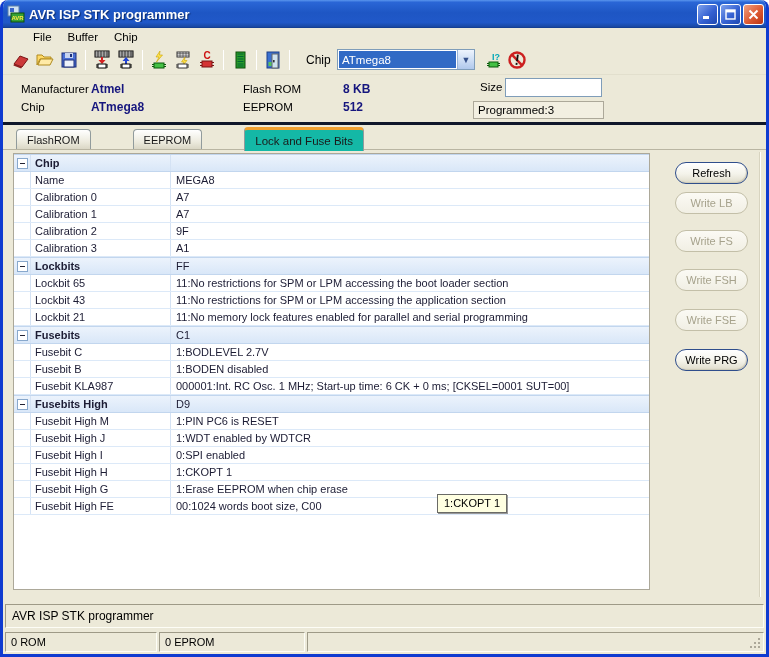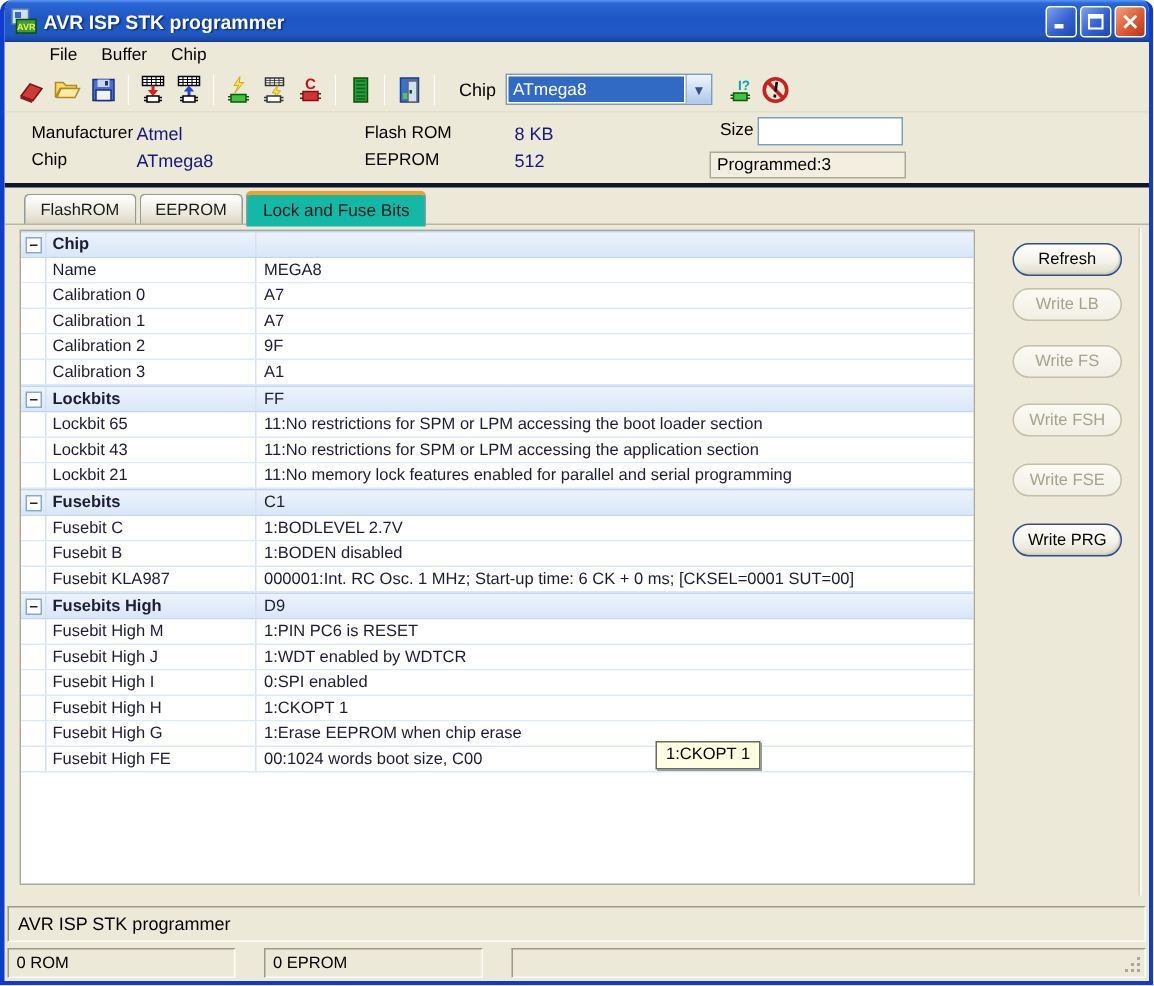--- a/index.html
+++ b/index.html
@@ -40,30 +40,30 @@
   .combo-btn { width:17px; background:linear-gradient(180deg,#eef4fd 0%,#cfdff5 50%,#b0c8ec 100%);
     border-left:1px solid #9ab4d8; display:flex; align-items:center; justify-content:center;
     color:#35508a; font-size:9px; }
   .tb-after1 { position:absolute; left:480px; top:4px; }
   .tb-after2 { position:absolute; left:502px; top:4px; }
 
   
   .infopanel { flex:0 0 50px; position:relative; font-size:11.5px; color:#000;
     border-bottom:3px solid #0f172a; }
   .ip { position:absolute; white-space:nowrap; }
-  .ip.value { font-weight:normal; color:#16167e; font-size:12px; }
+  .ip.value { font-weight:bold; color:#16167e; font-size:12px; }
   .size-input { position:absolute; left:502px; top:3px; width:97px; height:19px;
     border:1px solid #7f9db9; background:#fff; font-size:11.5px; padding:0 3px;
     font-family:"Liberation Sans",sans-serif; }
   .programmed-box { position:absolute; left:470px; top:26px; width:131px; height:18px;
     border:1px solid #aca899; background:#f2efe1; display:flex; align-items:center; padding-left:4px;
     font-size:11.5px; }
 
   
-  .tabstrip { flex:0 0 25px; position:relative; display:flex; align-items:flex-end; padding-left:13px; }
+  .tabstrip { flex:0 0 25px; position:relative; display:flex; align-items:flex-end; padding-left:13px;gap:40px; }
   .tabstrip::after { content:""; position:absolute; left:0; right:0; bottom:0; height:1px; background:#b9b5a2; }
   .tab { height:21px; padding:0 10px; margin-right:2px; font-size:11px; color:#1a1a1a;
     border:1px solid #919b9c; border-bottom:none; border-radius:4px 4px 0 0;
     background:linear-gradient(180deg,#ffffff 0%,#eceadd 60%,#d8d4c2 100%);
     display:flex; align-items:center; position:relative; }
   .tab.active { height:24px; background:#14b8a6; z-index:3; margin-bottom:-1px;
     border-top:3px solid #f0a030; font-size:11.5px; }
 
   
   .content { flex:1 1 auto; position:relative; }
@@ -95,21 +95,21 @@
   .b0{top:12px} .b1{top:42px} .b2{top:80px} .b3{top:119px} .b4{top:159px} .b5{top:199px}
 
   .tooltip { position:absolute; left:434px; top:344px; z-index:9; background:#ffffe1;
     border:1px solid #6a6a66; box-shadow:1px 1px 0 #999; padding:2px 6px 3px; font-size:11px; color:#000;
     white-space:nowrap; }
 
   
   .msgbar-wrap { flex:0 0 30px; padding:3px 2px 2px; }
   .msgbar { height:24px; border:1px solid; border-color:#9e9a87 #fdfdf6 #fdfdf6 #9e9a87;
     display:flex; align-items:center; padding-left:6px; font-size:12px; color:#000; }
-  .statusbar { flex:0 0 23px; display:flex; gap:19px; padding:1px 2px 2px; position:relative; }
+  .statusbar { flex:0 0 23px; display:flex; gap:2px; padding:1px 2px 2px; position:relative; }
   .spanel { border:1px solid; border-color:#9e9a87 #fdfdf6 #fdfdf6 #9e9a87;
     display:flex; align-items:center; padding-left:5px; font-size:11px; color:#000; }
   .sp0 { flex:0 0 152px; } .sp1 { flex:0 0 146px; } .sp2 { flex:1 1 auto; position:relative; }
   .grip { position:absolute; right:1px; bottom:1px; }
 </style>
 </head>
 <body>
 
 <div class="window">
 

